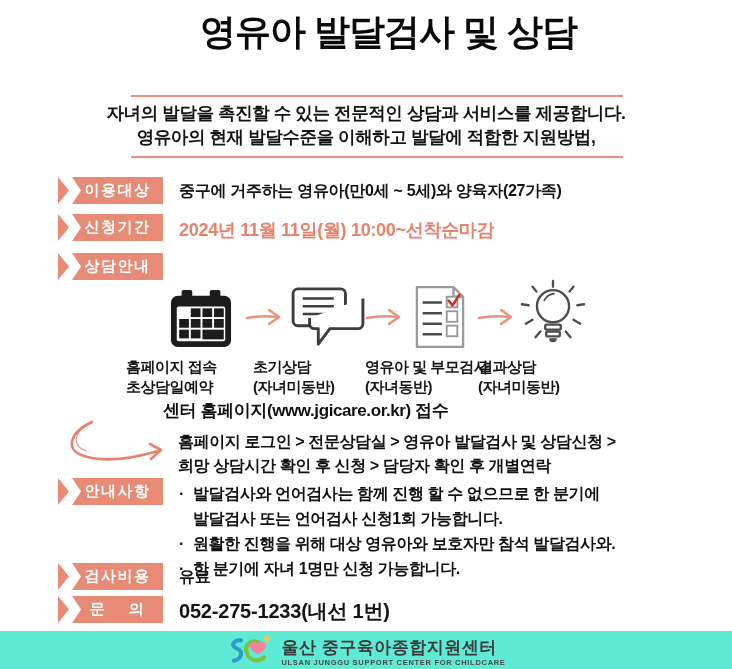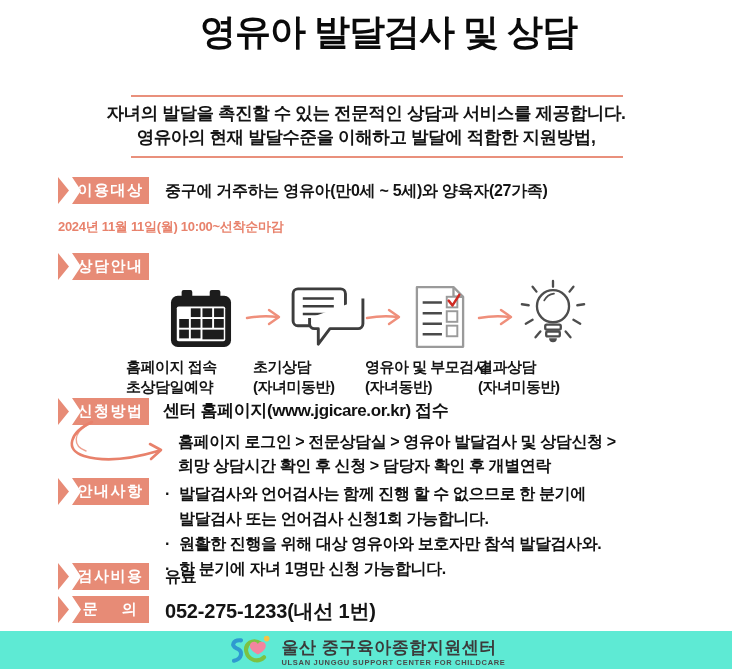--- a/index.html
+++ b/index.html
@@ -11,29 +11,29 @@
          font-size:36px;line-height:40px;font-weight:800;color:#0a0a0a;letter-spacing:-1px;padding-left:45px;}
 
   .rule{position:absolute;left:131px;width:492px;height:2px;background:#e9907c;}
   .rule1{top:95px}.rule2{top:156px}
 
   .intro{position:absolute;top:101px;left:0;right:0;text-align:center;
          font-size:17.5px;line-height:24px;font-weight:700;color:#141414;letter-spacing:-0.4px;}
 
   
   .row{position:absolute;left:58px;display:flex;align-items:flex-start;}
-  .badge{position:relative;width:91px;height:27px;flex:none;margin-right:16px;}
+  .badge{position:relative;width:105px;height:27px;flex:none;margin-right:16px;}
   .badge .chev{position:absolute;left:0;top:0;width:11px;height:27px;background:#e78b76;
                clip-path:polygon(0 0,100% 50%,0 100%);}
   .badge .body{position:absolute;left:14px;right:0;top:0;bottom:0;background:#e78b76;
                clip-path:polygon(0 0,100% 0,100% 100%,0 100%,9px 50%);
                display:flex;align-items:center;justify-content:center;
                color:#fff;font-size:15px;font-weight:700;letter-spacing:1.5px;white-space:pre;}
   .row-content{padding-top:4px;font-size:16px;font-weight:700;color:#141414;letter-spacing:-0.3px;}
-  .accent-text{color:#e8826c;font-size:13px;}
+  .accent-text{color:#e8826c;font-size:18px;}
 
   
   .step{position:absolute;top:285px;width:150px;text-align:left;}
   .step .iconbox{height:64px;display:flex;align-items:flex-end;justify-content:center;}
   .step .caption{margin-top:8px;font-size:15px;line-height:20px;font-weight:700;color:#141414;letter-spacing:-0.5px;}
   .s1{left:126px}.s2{left:253px}.s3{left:365px}.s4{left:478px}
   .step-arrow{position:absolute;top:306px;width:38px;height:22px;}
   .a1{left:245px}.a2{left:365px}.a3{left:477px}
 
   
@@ -75,20 +75,24 @@
 
   <div class="row" style="top:177px">
     <div class="badge">
       <div class="chev"></div>
       <div class="body">이용대상</div>
     </div>
     <div class="row-content">중구에 거주하는 영유아(만0세 ~ 5세)와 양육자(27가족)</div>
   </div>
 
   <div class="row" style="top:214px">
+    <div class="badge">
+      <div class="chev"></div>
+      <div class="body">신청기간</div>
+    </div>
     <div class="row-content accent-text">2024년 11월 11일(월) 10:00~선착순마감</div>
   </div>
 
   <div class="row" style="top:253px">
     <div class="badge">
       <div class="chev"></div>
       <div class="body">상담안내</div>
     </div>
   </div>
 
@@ -190,26 +194,20 @@
         <path d="M20,60 L25,54"></path>
           <path d="M56,60 L51,54"></path>
       </svg>
     </div>
     <div class="caption">
       <div>결과상담</div>
       <div>(자녀미동반)</div>
     </div>
   </div>
 
-  <div class="row" style="top:398px">
-    <div class="badge">
-      <div class="chev"></div>
-      <div class="body">신청방법</div>
-    </div>
-  </div>
   <div class="method-line1">센터 홈페이지(www.jgicare.or.kr) 접수</div>
   <div class="swoosh">
     <svg width="112" height="48" viewBox="0 0 112 48" fill="none" stroke="#e8816b" stroke-linecap="round" stroke-linejoin="round">
       <path d="M30,2 C8,12 2,30 22,36 C42,42 66,40 96,31" stroke-width="2.6"></path>
       <path d="M24,6 C12,13 10,26 24,31" stroke-width="1.4" opacity="0.75"></path>
       <path d="M88,24 L99,30 L89,39" stroke-width="2.6"></path>
     </svg>
   </div>
   <div class="method-steps">
     <div>홈페이지 로그인 &gt; 전문상담실 &gt; 영유아 발달검사 및 상담신청 &gt;</div>

